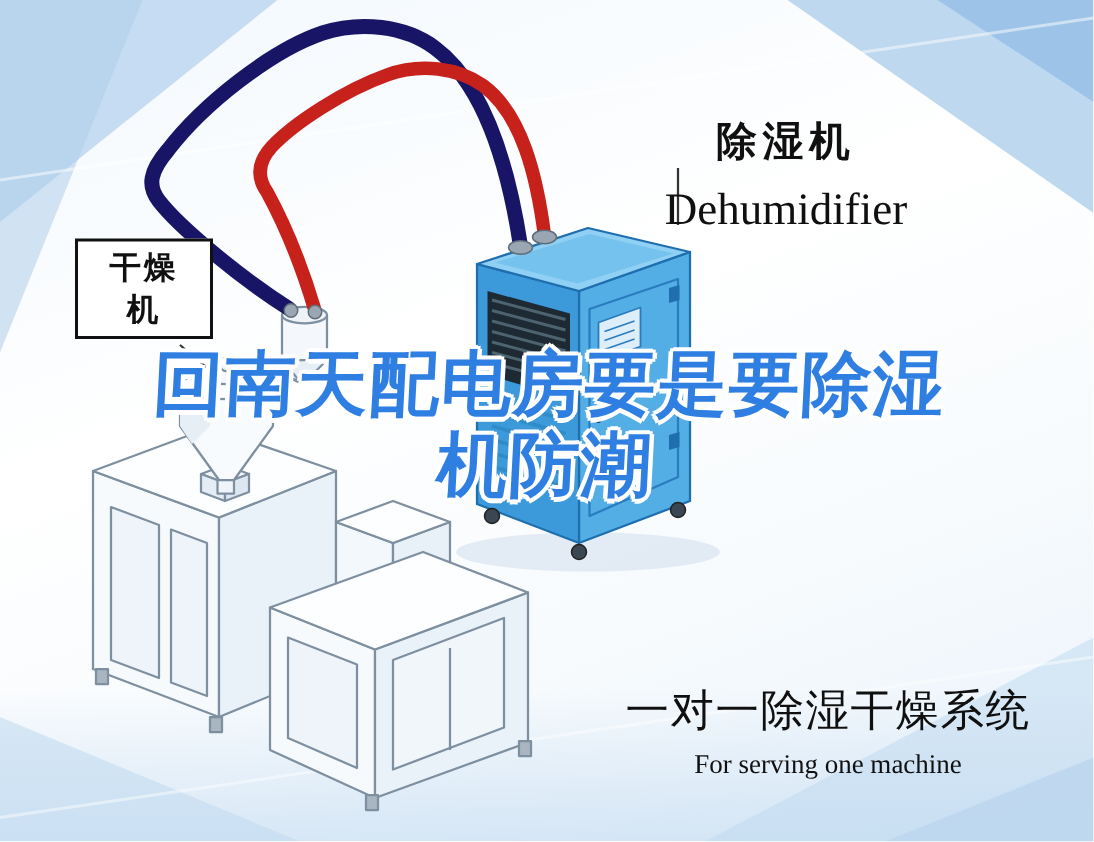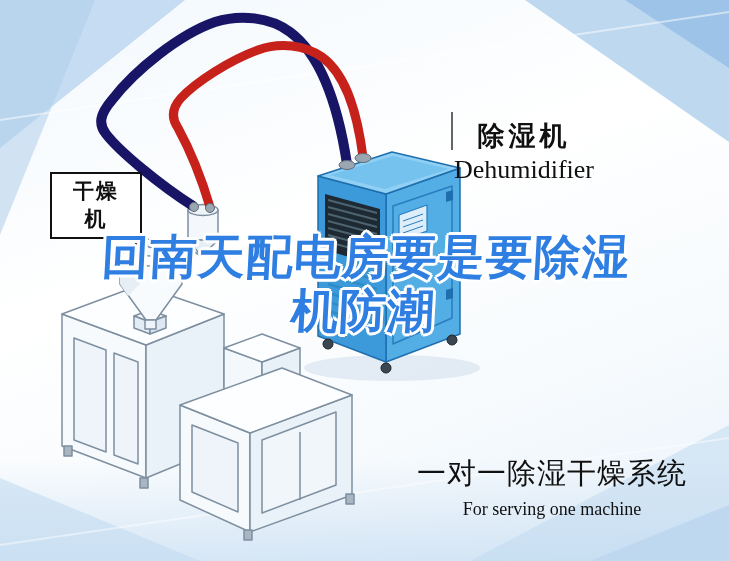--- a/index.html
+++ b/index.html
@@ -14,25 +14,25 @@
   #bg-layer{ z-index:0; }
   #art-layer{ z-index:1; }
 
   .serif{ font-family:"Liberation Serif","DejaVu Serif",serif; }
 
   
   .dehu-label{
     position:absolute; left:428px; top:76px; width:192px;
     text-align:center; color:#101010; z-index:2;
   }
-  .dehu-label .cn{ font-size:27px; font-weight:bold; letter-spacing:4px;margin-top:42px; }
-  .dehu-label .en{ font-size:26px; margin-top:1px; }
-
-  
-  .hopper-label{ position:absolute; left:50px; top:172px; width:92px; text-align:center; z-index:2; }
+  .dehu-label .cn{ font-size:27px; font-weight:bold; letter-spacing:4px; }
+  .dehu-label .en{ font-size:30px; margin-top:11px; }
+
+  
+  .hopper-label{ position:absolute; left:50px; top:159px; width:92px; text-align:center; z-index:2; }
   .hopper-label .box{
     display:inline-block; border:2px solid #111; background:#ffffff;
     padding:3px 10px 4px; font-size:21px; font-weight:bold; letter-spacing:2px; color:#101010;
   }
   .hopper-label .en{ font-size:22px; margin-top:4px; color:#101010; }
 
   
   .title{
     position:absolute; left:0; top:230px; width:100%; text-align:center; z-index:5;
     font-weight:bold; color:#2f7fe2; transform:skewX(-3deg);

